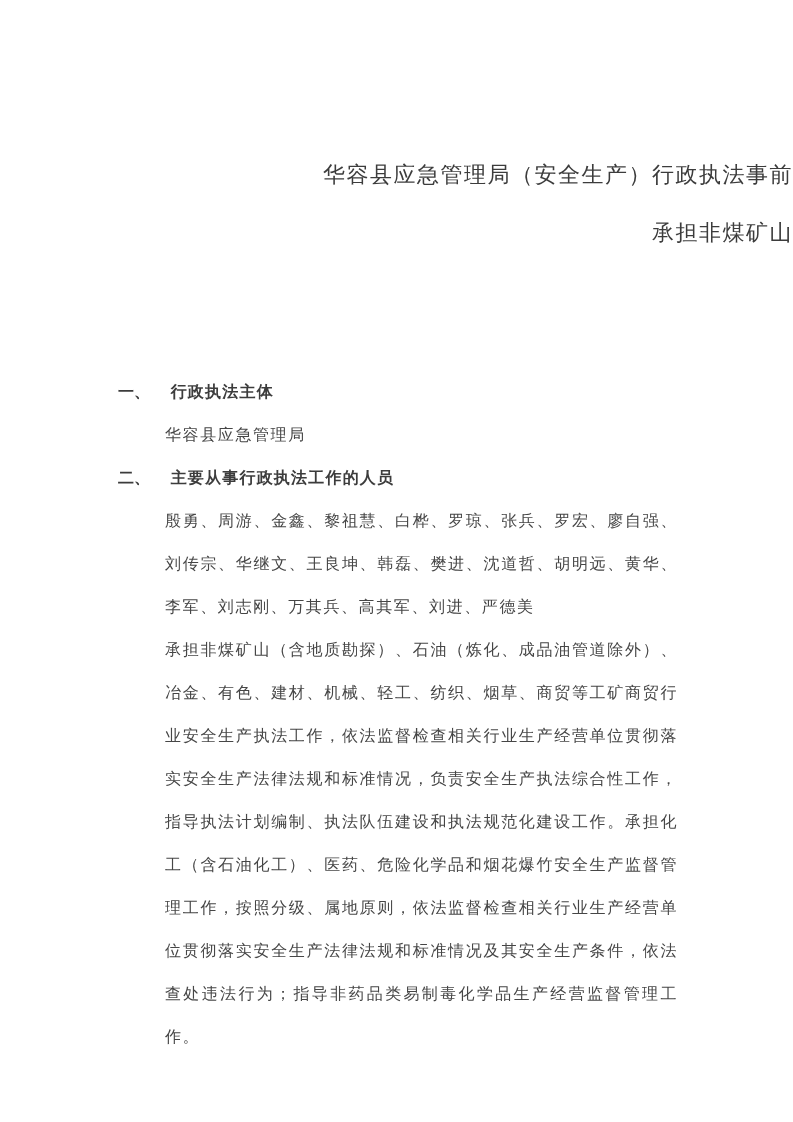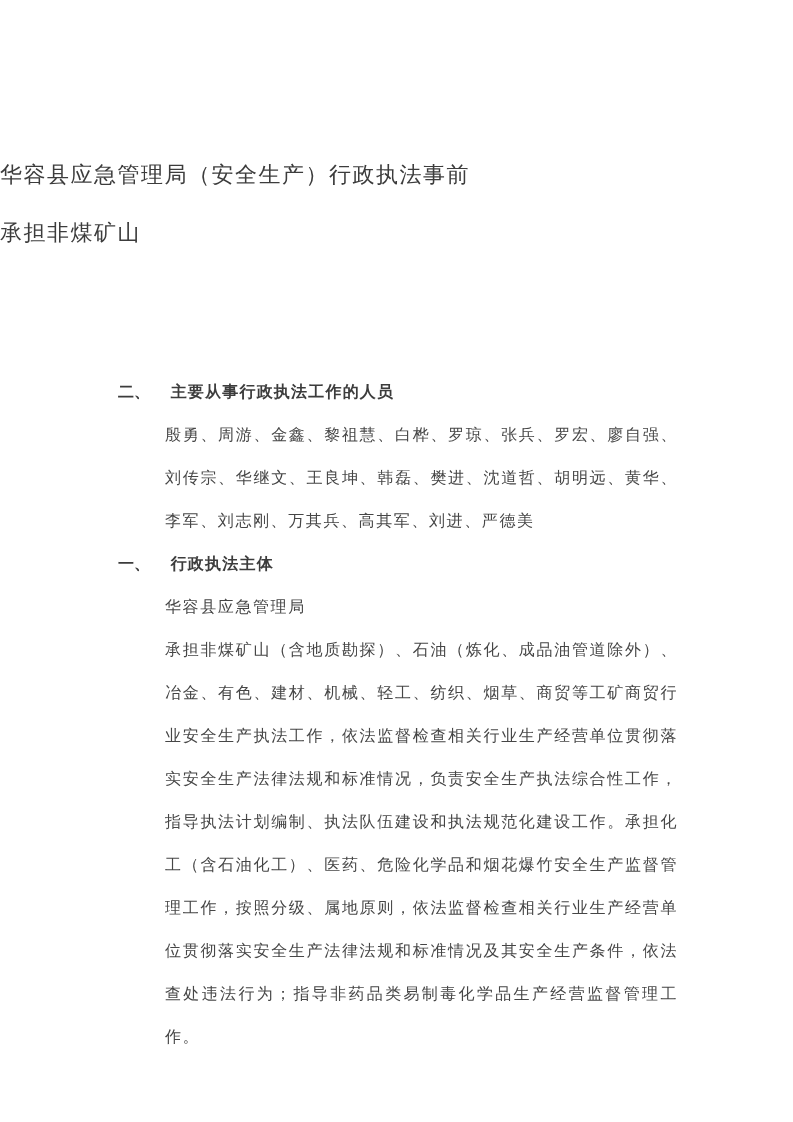--- a/index.html
+++ b/index.html
@@ -15,21 +15,21 @@
   }
   .page {
     position: relative;
     width: 793px;
     height: 1122px;
     background: #ffffff;
     box-sizing: border-box;
   }
   .doc-title {
     margin: 146px 0 0 0;
-    text-align: left;
+    text-align: right;
     font-size: 22px;
     font-weight: 400;
     color: #3c3c3c;
     line-height: 58px;
     letter-spacing: 1.5px;
   }
   .title-line {
     display: block;
     white-space: nowrap;
   }
@@ -74,32 +74,32 @@
 
   <h1 class="doc-title">
     <span class="title-line">华容县应急管理局（安全生产）行政执法事前</span>
     <span class="title-line">承担非煤矿山</span>
   </h1>
 
   <div class="content">
 
     <section class="doc-section">
       <p class="section-heading">
+        <span class="section-number">一、</span>
+        <span class="section-title">行政执法主体</span>
+      </p>
+      <p class="section-body">华容县应急管理局</p>
+    </section>
+
+    <section class="doc-section">
+      <p class="section-heading">
         <span class="section-number">二、</span>
         <span class="section-title">主要从事行政执法工作的人员</span>
       </p>
       <p class="section-body">殷勇、周游、金鑫、黎祖慧、白桦、罗琼、张兵、罗宏、廖自强、刘传宗、华继文、王良坤、韩磊、樊进、沈道哲、胡明远、黄华、李军、刘志刚、万其兵、高其军、刘进、严德美</p>
-    </section>
-
-    <section class="doc-section">
-      <p class="section-heading">
-        <span class="section-number">一、</span>
-        <span class="section-title">行政执法主体</span>
-      </p>
-      <p class="section-body">华容县应急管理局</p>
     </section>
 
     <section class="doc-section">
       <p class="section-body">承担非煤矿山（含地质勘探）、石油（炼化、成品油管道除外）、冶金、有色、建材、机械、轻工、纺织、烟草、商贸等工矿商贸行业安全生产执法工作，依法监督检查相关行业生产经营单位贯彻落实安全生产法律法规和标准情况，负责安全生产执法综合性工作，指导执法计划编制、执法队伍建设和执法规范化建设工作。承担化工（含石油化工）、医药、危险化学品和烟花爆竹安全生产监督管理工作，按照分级、属地原则，依法监督检查相关行业生产经营单位贯彻落实安全生产法律法规和标准情况及其安全生产条件，依法查处违法行为；指导非药品类易制毒化学品生产经营监督管理工作。</p>
     </section>
 
   </div>
 </div>
 
 </body></html>

